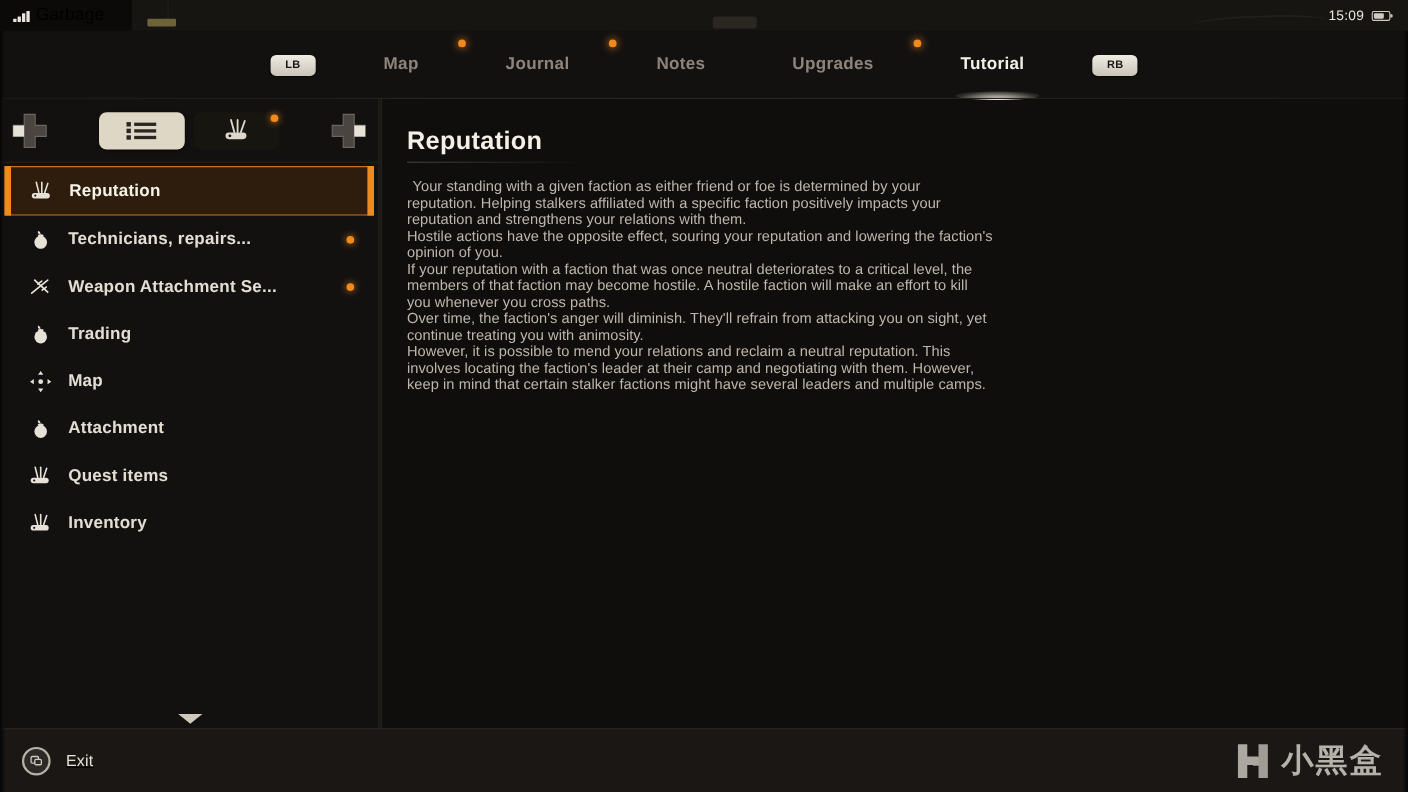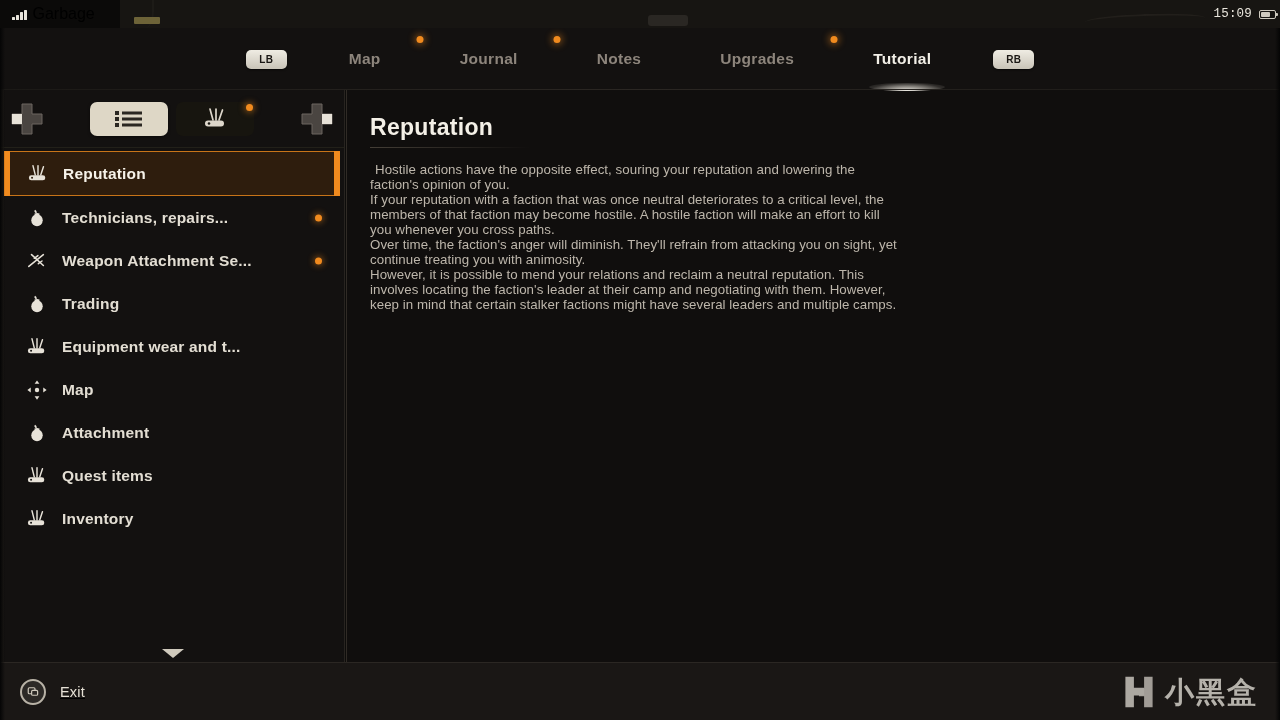--- a/index.html
+++ b/index.html
@@ -86,23 +86,22 @@
     position: absolute;
     top: 0; left: 20px;
     width: 14px; height: 28px;
     border-right: 2px solid #1d1b17;
     border-radius: 0 0 60% 0;
   }
   .osbar-right {
     display: flex;
     align-items: center;
     gap: 7px;
-    padding-right: 4px;
+    padding-right: 16px;
     height: 28px;
-    font-family: Liberation Mono, monospace;
   }
   .osbar-time {
     color: #e9e5dc;
     font-size: 12.5px;
     letter-spacing: 0.2px;
   }
   .batt-icon {
     position: relative;
     width: 17px; height: 9px;
     border: 1.3px solid #cfcabf;
@@ -582,103 +581,90 @@
           <span class="ico">
             <svg viewBox="0 0 22 22" width="20" height="20">
               <path d="M9.4 5.5 Q7 3.5 9 2 Q10.6 3.4 11 5.2" fill="#e7e2d8"></path>
               <ellipse cx="11" cy="13.5" rx="6.3" ry="6.5" fill="#e7e2d8"></ellipse>
               <path d="M8 6.2 Q11 4.8 14 6.2 L13 8.6 L9 8.6 Z" fill="#e7e2d8"></path>
             </svg>
           </span>
           <span class="lbl">Trading</span>
         </div>
 
+
+
+        <div class="side-item">
+          <span class="ico">
+            <svg viewBox="0 0 24 24" width="22" height="22">
+              <circle cx="12" cy="12" r="2.4" fill="#e7e2d8"></circle>
+              <g fill="#e7e2d8">
+                <path d="M12 1.5 L14.6 5.2 L9.4 5.2 Z"></path>
+                <path d="M12 22.5 L9.4 18.8 L14.6 18.8 Z"></path>
+                <path d="M1.5 12 L5.2 9.4 L5.2 14.6 Z"></path>
+                <path d="M22.5 12 L18.8 14.6 L18.8 9.4 Z"></path>
+              </g>
+            </svg>
+          </span>
+          <span class="lbl">Map</span>
+        </div>
+
+        <div class="side-item">
+          <span class="ico">
+            <svg viewBox="0 0 22 22" width="20" height="20">
+              <path d="M9.4 5.5 Q7 3.5 9 2 Q10.6 3.4 11 5.2" fill="#e7e2d8"></path>
+              <ellipse cx="11" cy="13.5" rx="6.3" ry="6.5" fill="#e7e2d8"></ellipse>
+              <path d="M8 6.2 Q11 4.8 14 6.2 L13 8.6 L9 8.6 Z" fill="#e7e2d8"></path>
+            </svg>
+          </span>
+          <span class="lbl">Attachment</span>
+        </div>
+
         <div class="side-item">
           <span class="ico">
             <svg viewBox="0 0 24 22" width="22" height="20">
               <g fill="none" stroke="#e7e2d8" stroke-width="1.6" stroke-linecap="round">
                 <path d="M9 12 L6.5 2"></path>
                   <path d="M12 12 L12 2"></path>
                   <path d="M15 12 L18 3"></path>
               </g>
               <rect x="2" y="12.5" width="18" height="5.5" rx="2.7" fill="#e7e2d8"></rect>
               <circle cx="5.5" cy="15.2" r="1.1" fill="#131110"></circle>
             </svg>
           </span>
-          <span class="lbl">Equipment wear and t...</span>
-        </div>
-
-
-        <div class="side-item">
-          <span class="ico">
-            <svg viewBox="0 0 24 24" width="22" height="22">
-              <circle cx="12" cy="12" r="2.4" fill="#e7e2d8"></circle>
-              <g fill="#e7e2d8">
-                <path d="M12 1.5 L14.6 5.2 L9.4 5.2 Z"></path>
-                <path d="M12 22.5 L9.4 18.8 L14.6 18.8 Z"></path>
-                <path d="M1.5 12 L5.2 9.4 L5.2 14.6 Z"></path>
-                <path d="M22.5 12 L18.8 14.6 L18.8 9.4 Z"></path>
-              </g>
-            </svg>
-          </span>
-          <span class="lbl">Map</span>
-        </div>
-
-        <div class="side-item">
-          <span class="ico">
-            <svg viewBox="0 0 22 22" width="20" height="20">
-              <path d="M9.4 5.5 Q7 3.5 9 2 Q10.6 3.4 11 5.2" fill="#e7e2d8"></path>
-              <ellipse cx="11" cy="13.5" rx="6.3" ry="6.5" fill="#e7e2d8"></ellipse>
-              <path d="M8 6.2 Q11 4.8 14 6.2 L13 8.6 L9 8.6 Z" fill="#e7e2d8"></path>
-            </svg>
-          </span>
-          <span class="lbl">Attachment</span>
+          <span class="lbl">Quest items</span>
         </div>
 
         <div class="side-item">
           <span class="ico">
             <svg viewBox="0 0 24 22" width="22" height="20">
               <g fill="none" stroke="#e7e2d8" stroke-width="1.6" stroke-linecap="round">
                 <path d="M9 12 L6.5 2"></path>
                   <path d="M12 12 L12 2"></path>
                   <path d="M15 12 L18 3"></path>
               </g>
               <rect x="2" y="12.5" width="18" height="5.5" rx="2.7" fill="#e7e2d8"></rect>
               <circle cx="5.5" cy="15.2" r="1.1" fill="#131110"></circle>
             </svg>
           </span>
-          <span class="lbl">Quest items</span>
-        </div>
-
-        <div class="side-item">
-          <span class="ico">
-            <svg viewBox="0 0 24 22" width="22" height="20">
-              <g fill="none" stroke="#e7e2d8" stroke-width="1.6" stroke-linecap="round">
-                <path d="M9 12 L6.5 2"></path>
-                  <path d="M12 12 L12 2"></path>
-                  <path d="M15 12 L18 3"></path>
-              </g>
-              <rect x="2" y="12.5" width="18" height="5.5" rx="2.7" fill="#e7e2d8"></rect>
-              <circle cx="5.5" cy="15.2" r="1.1" fill="#131110"></circle>
-            </svg>
-          </span>
           <span class="lbl">Inventory</span>
         </div>
 
       </div>
 
       <div class="side-scroll-ind">
         <span class="chev-down"></span>
       </div>
     </div>
 
     <div class="content">
       <div class="page-title">Reputation</div>
       <div class="title-rule"></div>
       <div class="para">
+        <p>Your standing with a given faction as either friend or foe is determined by your reputation. Helping stalkers affiliated with a specific faction positively impacts your reputation and strengthens your relations with them.</p>
         <p>Hostile actions have the opposite effect, souring your reputation and lowering the faction's opinion of you.</p>
         <p>If your reputation with a faction that was once neutral deteriorates to a critical level, the members of that faction may become hostile. A hostile faction will make an effort to kill you whenever you cross paths.</p>
         <p>Over time, the faction's anger will diminish. They'll refrain from attacking you on sight, yet continue treating you with animosity.</p>
         <p>However, it is possible to mend your relations and reclaim a neutral reputation. This involves locating the faction's leader at their camp and negotiating with them. However, keep in mind that certain stalker factions might have several leaders and multiple camps.</p>
       </div>
     </div>
   </div>
 
   <div class="footer">
     <div class="exit-btn">

